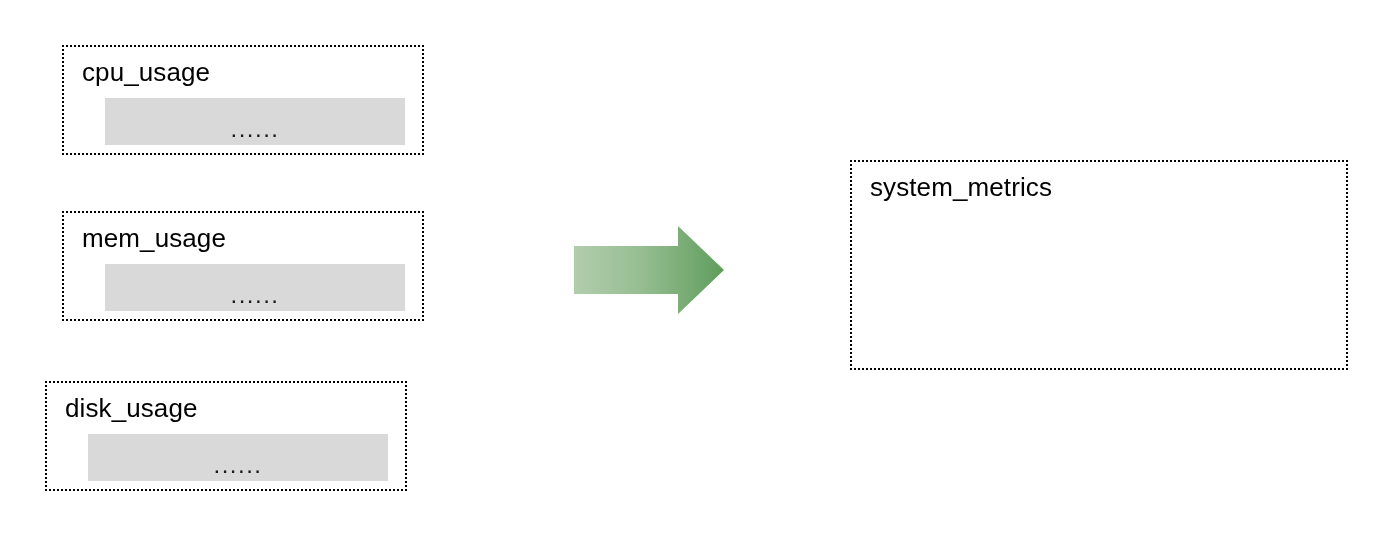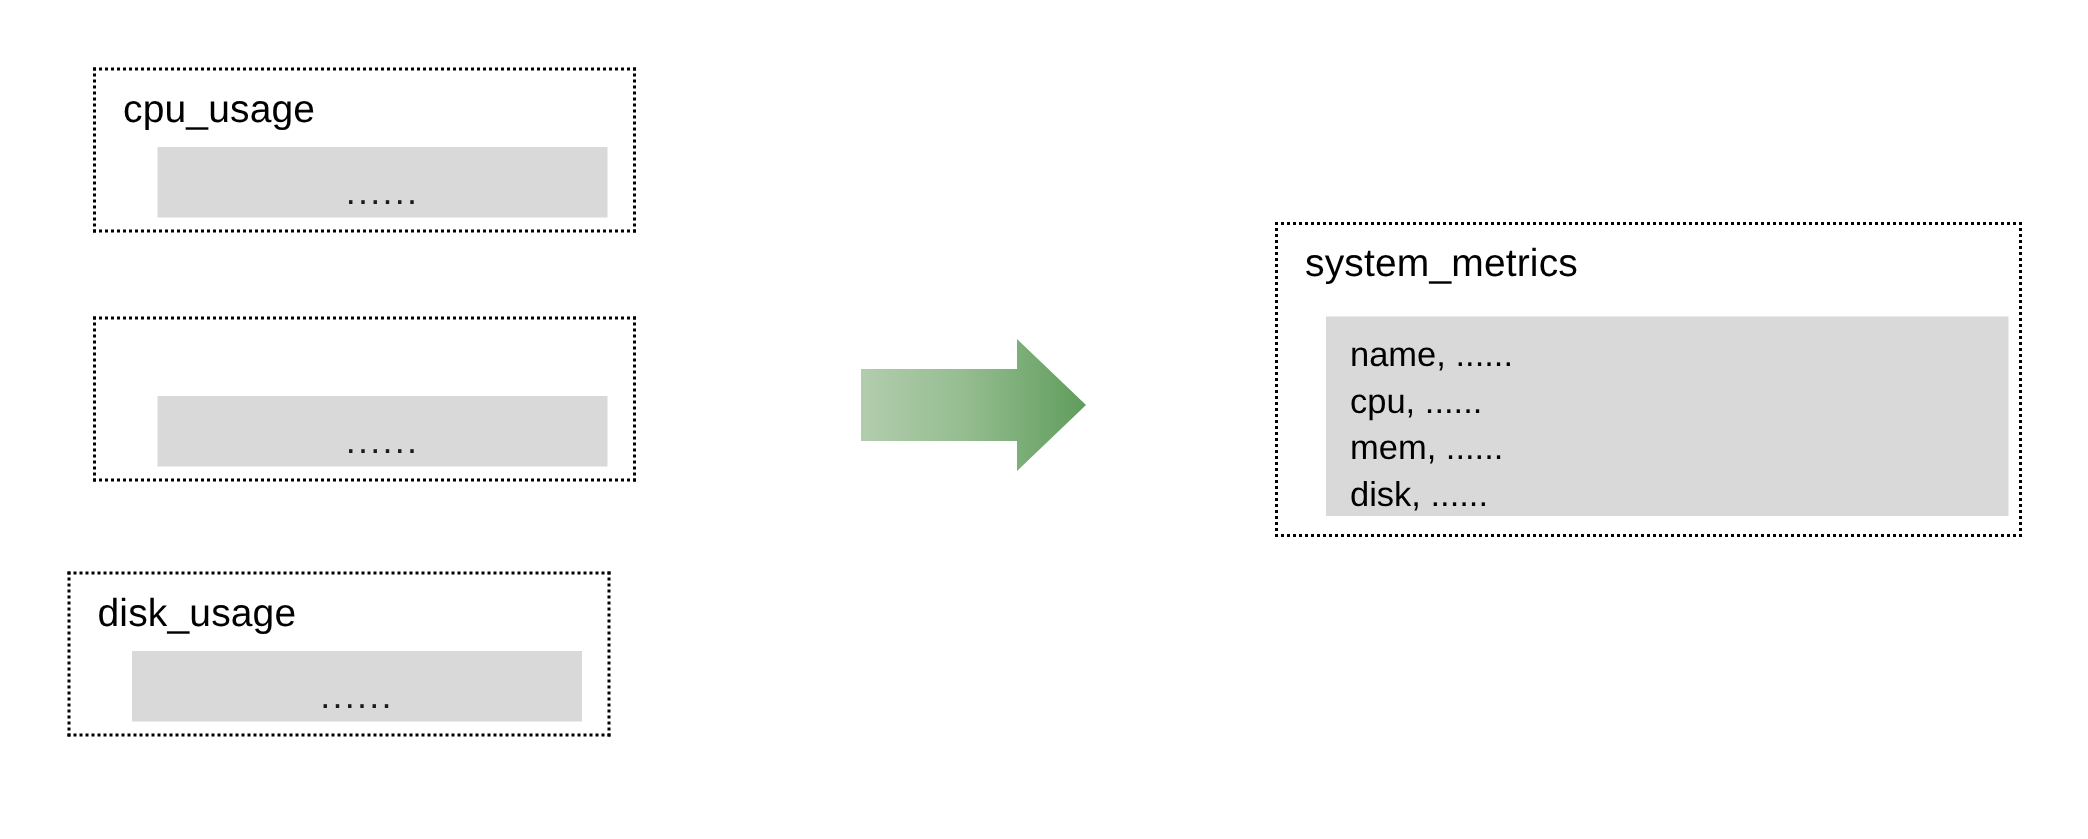--- a/index.html
+++ b/index.html
@@ -82,21 +82,21 @@
   #box-cpu  .table-body,
   #box-mem  .table-body,
   #box-disk .table-body {
     left: 41px;
     top: 51px;
     width: 300px;
     height: 47px;
   }
 
   
-  #box-system { left: 850px; top: 148px; width: 498px; height: 210px; text-decoration: underline; }
+  #box-system { left: 850px; top: 160px; width: 498px; height: 210px; text-decoration: underline; }
   #box-system .table-body {
     left: 32px;
     top: 61px;
     width: 455px;
     height: 133px;
   }
 
   
   #arrow {
     position: absolute;
@@ -110,20 +110,21 @@
 <body>
 
 <div id="canvas">
 
   <div class="table-box" id="box-cpu">
     <div class="table-title">cpu_usage</div>
     <div class="table-body body-ellipsis">......</div>
   </div>
 
   <div class="table-box" id="box-mem">
+    <div class="table-title">mem_usage</div>
     <div class="table-body body-ellipsis">......</div>
   </div>
 
   <div class="table-box" id="box-disk">
     <div class="table-title">disk_usage</div>
     <div class="table-body body-ellipsis">......</div>
   </div>
 
   <div id="arrow">
     <svg width="154" height="92" viewBox="0 0 154 92" xmlns="http://www.w3.org/2000/svg">
@@ -133,21 +134,15 @@
           <stop offset="45%" stop-color="#96bd91"></stop>
           <stop offset="100%" stop-color="#5f9d5c"></stop>
         </linearGradient>
       </defs>
       <path d="M 2,22 L 106,22 L 106,2 L 152,46 L 106,90 L 106,70 L 2,70 Z" fill="url(#arrowGrad)"></path>
     </svg>
   </div>
 
   <div class="table-box" id="box-system">
     <div class="table-title">system_metrics</div>
-    <div class="table-body body-fields">
-      <div class="field-row">name, ......</div>
-      <div class="field-row">cpu, ......</div>
-      <div class="field-row">mem, ......</div>
-      <div class="field-row">disk, ......</div>
-    </div>
   </div>
 
 </div>
 
 </body></html>

